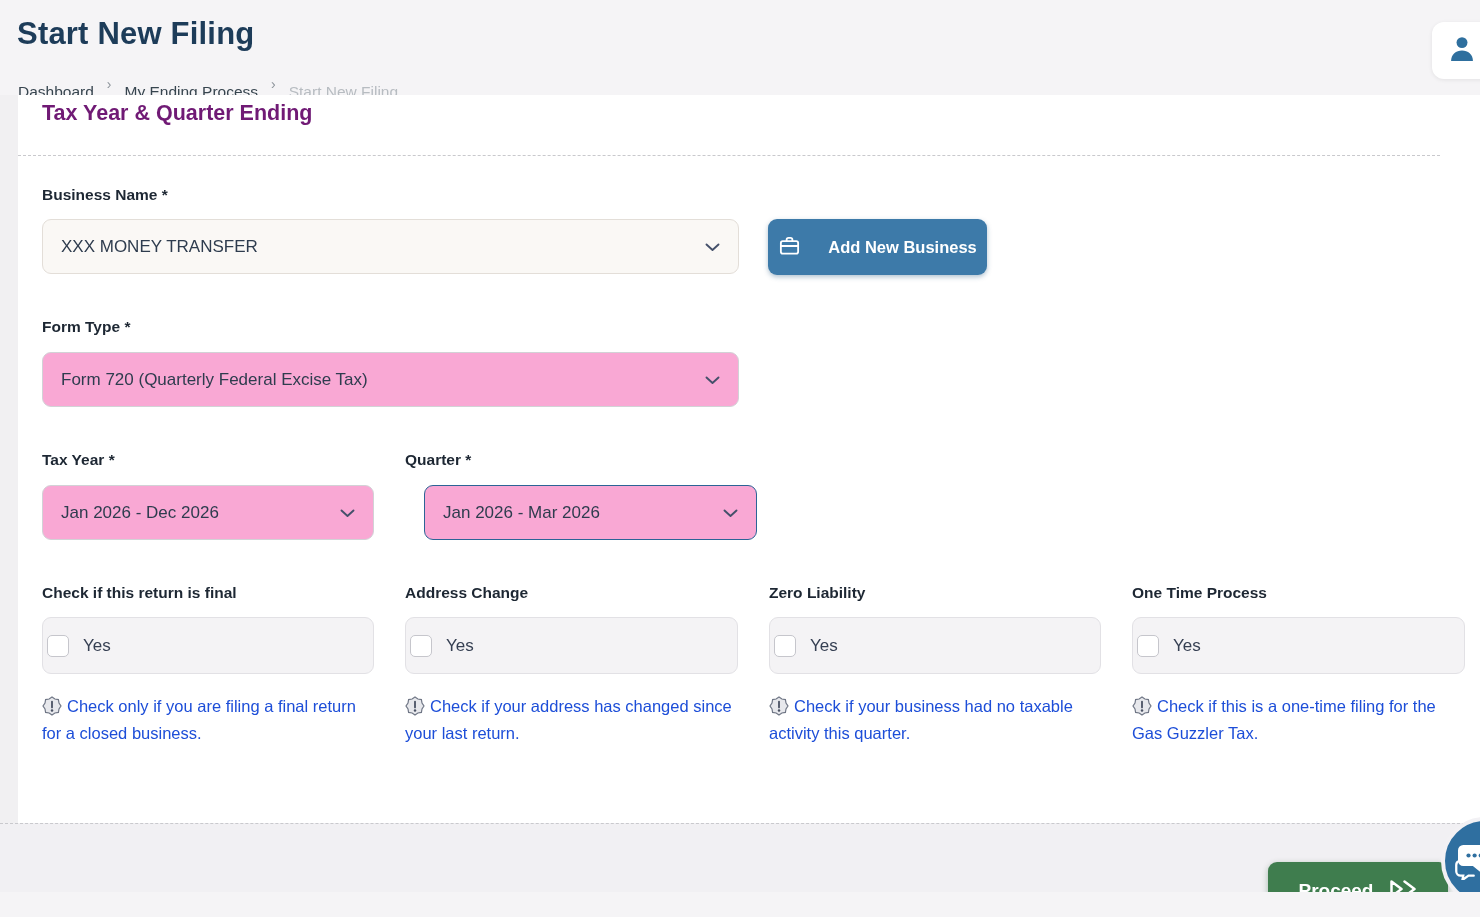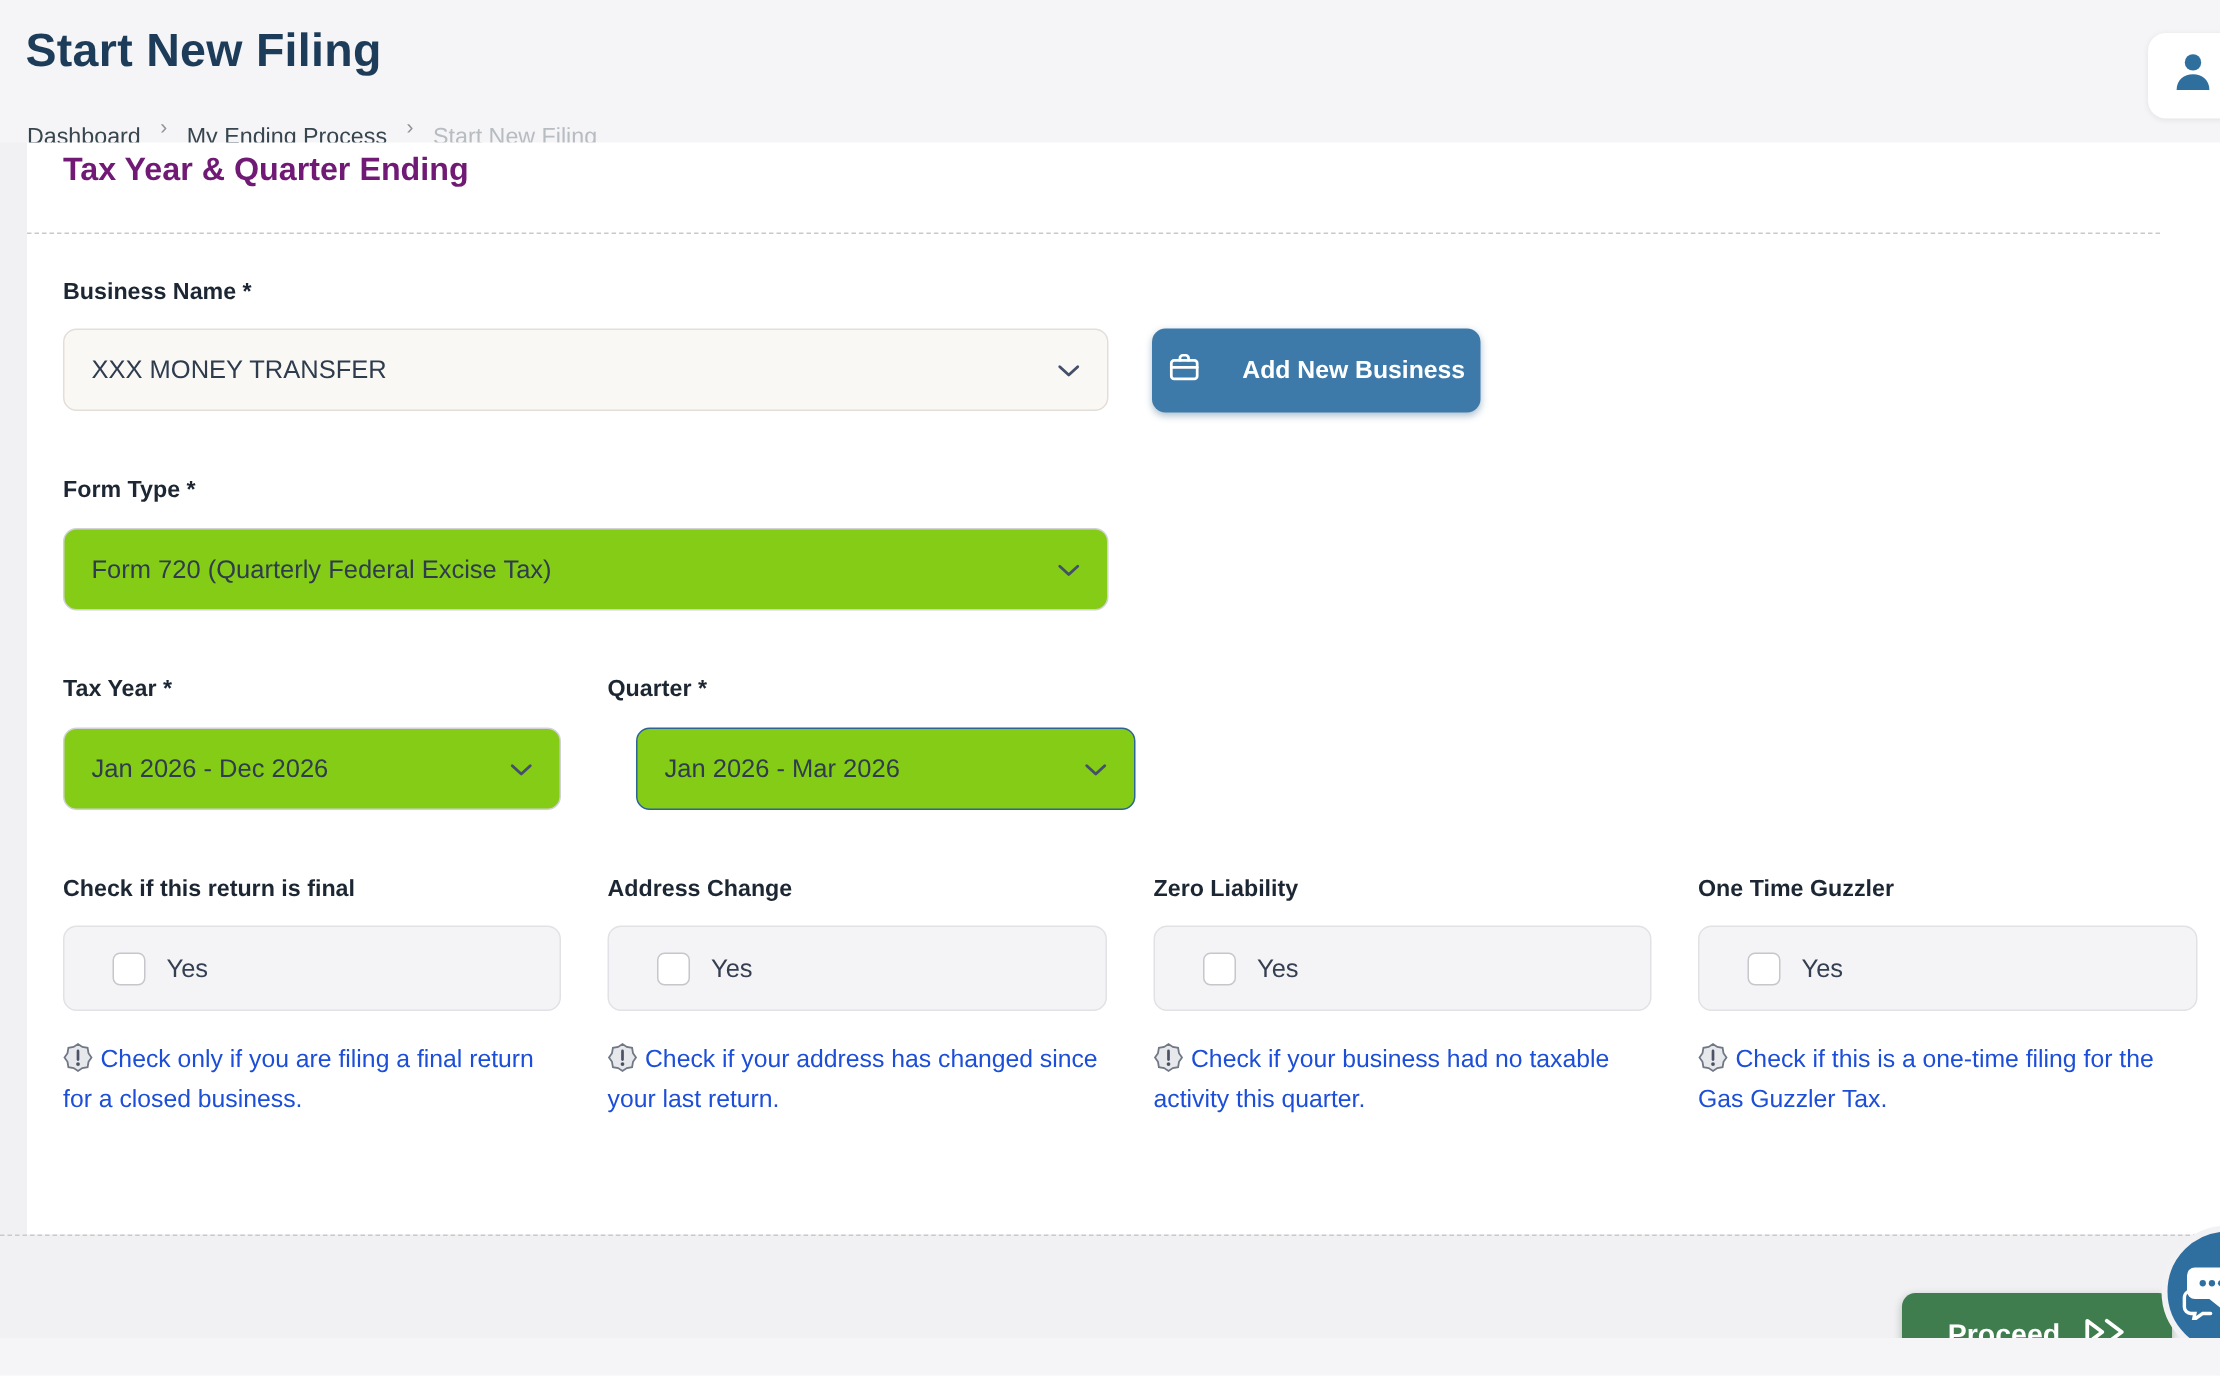--- a/index.html
+++ b/index.html
@@ -16,28 +16,28 @@
 
   .user-card { position:absolute; left:1432px; top:22px; width:70px; height:57px; background:#ffffff; border-radius:12px; box-shadow:0 1px 4px rgba(0,0,0,.08); display:flex; align-items:center; justify-content:flex-start; padding-left:14px; }
 
   
   .panel { position:absolute; left:18px; top:95px; width:1462px; height:728px; background:#ffffff; }
   .section-title { position:absolute; left:24px; top:6px; font-size:21.5px; font-weight:700; color:#701a75; }
   .divider-top { position:absolute; left:0px; top:60px; width:1422px; border-top:1.5px dashed #c9c9cd; }
 
   .field-label { position:absolute; font-size:15.5px; font-weight:700; color:#1d2733; }
 
-  .select { position:absolute; height:55px; border-radius:9px; display:flex; align-items:center; padding:0 18px; font-size:17px; color:#2e3c4e; cursor:pointer; background:#84cc16; border:1px solid #d2d2d6; }
+  .select { position:absolute; height:55px; border-radius:9px; display:flex; align-items:center; padding:0 18px; font-size:17px; color:#2e3c4e; cursor:pointer; background:#f9a8d4; border:1px solid #d2d2d6; }
   .select .val { flex:1; white-space:nowrap; overflow:hidden; }
   .select.warm { background:#faf8f5; border:1px solid #e3ded8; }
   .select.focus { border:1.6px solid #2c6496; }
 
   .btn-add { position:absolute; left:750px; top:124px; width:219px; height:56px; background:#3d7aa9; border:none; border-radius:9px; color:#fff; font-family:"Liberation Sans",sans-serif; font-size:16.5px; font-weight:700; display:flex; align-items:center; justify-content:center; gap:27px; cursor:pointer; box-shadow:0 2px 5px rgba(30,80,120,.35); }
 
-  .chk-box { position:absolute; height:57px; background:#f4f3f5; border:1px solid #e2e1e5; border-radius:9px; display:flex; align-items:center; padding-left:32px; gap:14px; }
+  .chk-box { position:absolute; height:57px; background:#f4f3f5; border:1px solid #e2e1e5; border-radius:9px; display:flex; align-items:center; padding-left:4px; gap:14px; }
   .chk-square { width:22px; height:22px; background:#ffffff; border:1.5px solid #c6c6cc; border-radius:5px; cursor:pointer; }
   .chk-label { font-size:17px; color:#353f52; }
 
   .hint { position:absolute; width:334px; font-size:16.5px; line-height:27px; color:#1d4ed8; }
   .hint svg { vertical-align:-4px; margin-right:5px; }
 
   
   .footer { position:absolute; left:0; top:823px; width:1480px; height:94px; background:#f1f0f3; border-top:1.5px dashed #c9c9cd; }
   .btn-proceed { position:absolute; left:1268px; top:862px; width:180px; height:58px; background:#3f7d4e; border:none; border-radius:9px; color:#fff; font-family:"Liberation Sans",sans-serif; font-size:19px; font-weight:700; display:flex; align-items:center; justify-content:center; gap:14px; cursor:pointer; box-shadow:0 2px 6px rgba(0,60,20,.3); }
   .chat-fab { position:absolute; left:1441px; top:817px; width:88px; height:88px; border-radius:50%; background:#2f6fa0; border:4px solid #f2f1f4; display:flex; align-items:center; justify-content:center; cursor:pointer; }
@@ -157,21 +157,21 @@
       <span class="chk-label">Yes</span>
     </div>
     <div class="hint" style="left:751px; top:598px;">
       <svg width="20" height="20" viewBox="0 0 20 20">
           <polygon points="19,10 17,12.9 16.4,16.4 12.9,17 10,19 7.1,17 3.6,16.4 3,12.9 1,10 3,7.1 3.6,3.6 7.1,3 10,1 12.9,3 16.4,3.6 17,7.1" fill="#e7e8ec" stroke="#707786" stroke-width="1.2"></polygon>
           <line x1="10" y1="5.6" x2="10" y2="11.4" stroke="#4a5264" stroke-width="1.8" stroke-linecap="round"></line>
           <circle cx="10" cy="14.4" r="1.25" fill="#4a5264"></circle>
         </svg><span>Check if your business had no taxable activity this quarter.</span>
     </div>
 
-    <div class="field-label" style="left:1114px; top:489px;">One Time Guzzler</div>
+    <div class="field-label" style="left:1114px; top:489px;">One Time Process</div>
     <div class="chk-box" style="left:1114px; top:522px; width:333px;">
       <span class="chk-square"></span>
       <span class="chk-label">Yes</span>
     </div>
     <div class="hint" style="left:1114px; top:598px;">
       <svg width="20" height="20" viewBox="0 0 20 20">
           <polygon points="19,10 17,12.9 16.4,16.4 12.9,17 10,19 7.1,17 3.6,16.4 3,12.9 1,10 3,7.1 3.6,3.6 7.1,3 10,1 12.9,3 16.4,3.6 17,7.1" fill="#e7e8ec" stroke="#707786" stroke-width="1.2"></polygon>
           <line x1="10" y1="5.6" x2="10" y2="11.4" stroke="#4a5264" stroke-width="1.8" stroke-linecap="round"></line>
           <circle cx="10" cy="14.4" r="1.25" fill="#4a5264"></circle>
         </svg><span>Check if this is a one-time filing for the Gas Guzzler Tax.</span>

